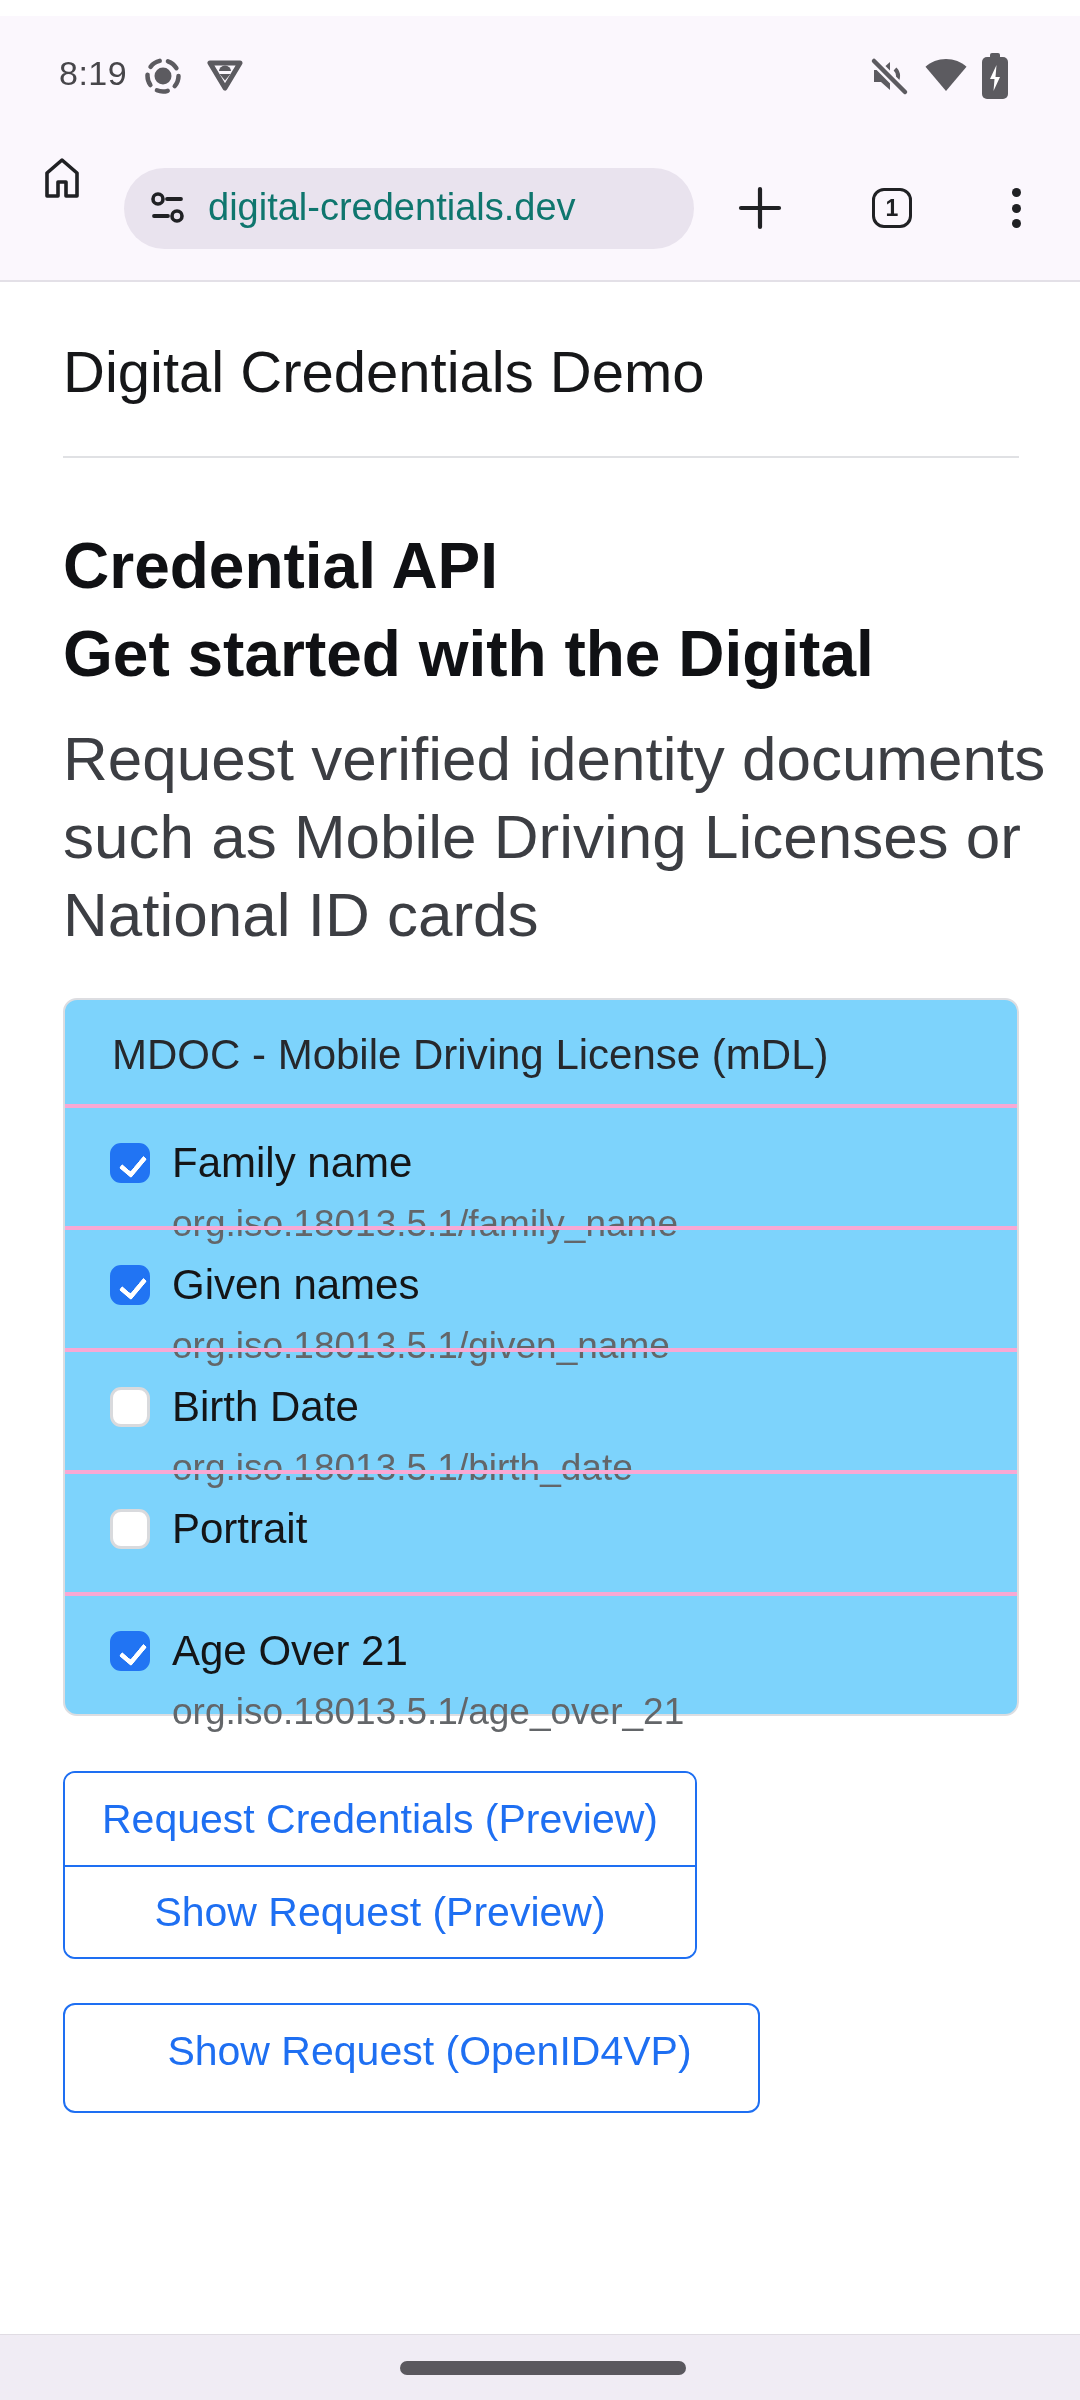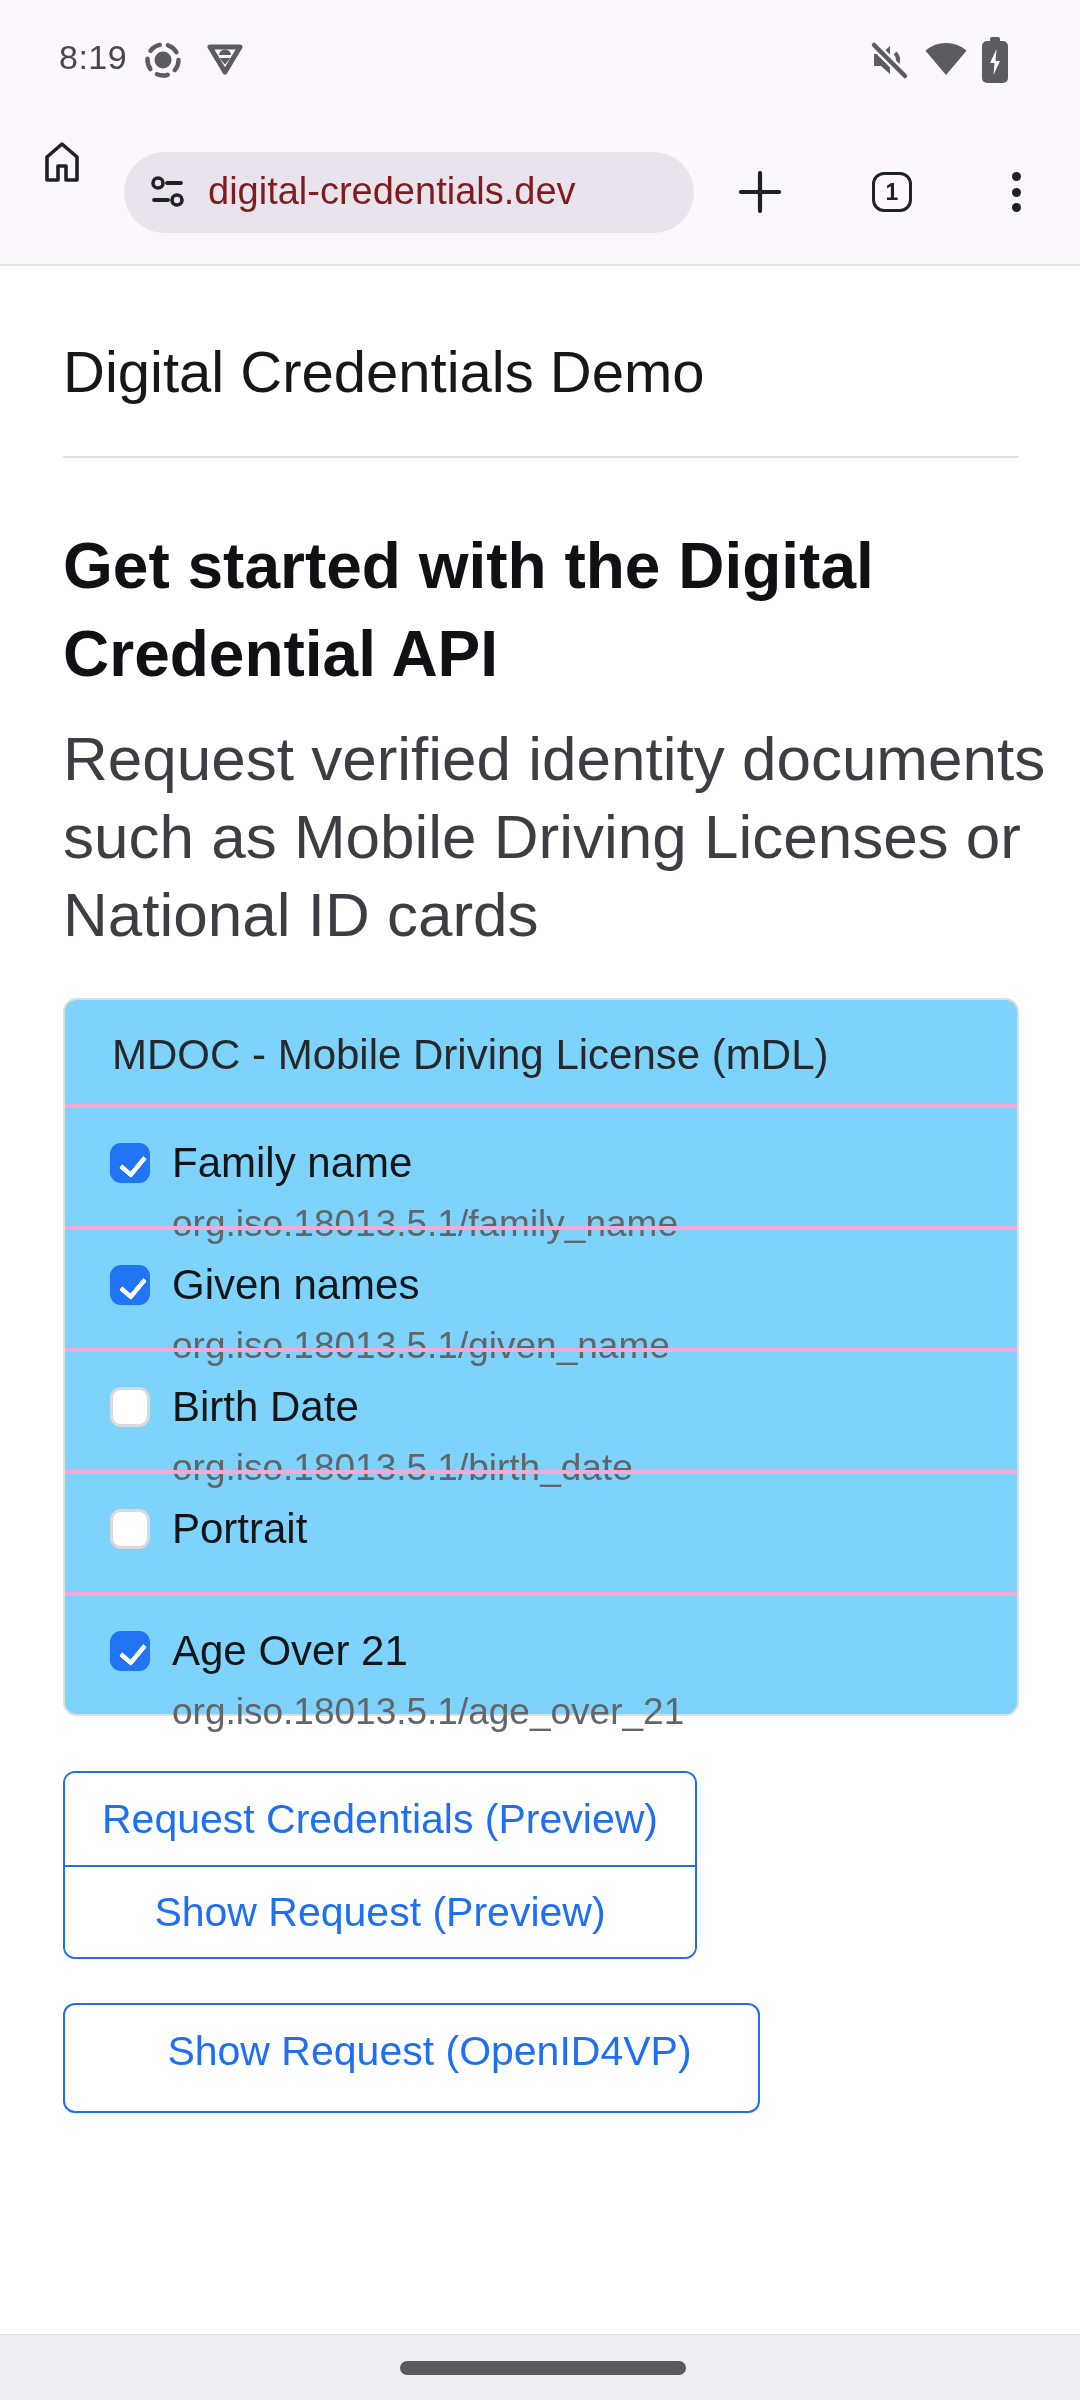--- a/index.html
+++ b/index.html
@@ -17,29 +17,29 @@
     --navbar-bg:#f0ecf4;
     --handle:#5a585e;
   }
   *{margin:0;padding:0;box-sizing:border-box;}
   html,body{width:1080px;height:2400px;}
   body{
     position:relative;overflow:hidden;background:var(--page-bg);
     font-family:"Liberation Sans","DejaVu Sans",sans-serif;color:var(--ink);
   }
   
-  .chrome{position:absolute;top:0;left:0;width:1080px;height:266px;background:var(--chrome-bg);border-bottom:2px solid var(--chrome-divider);z-index:5;}
+  .chrome{position:absolute;top:16px;left:0;width:1080px;height:266px;background:var(--chrome-bg);border-bottom:2px solid var(--chrome-divider);z-index:5;}
   .statusbar{position:absolute;top:0;left:0;right:0;height:110px;}
   .status-time{position:absolute;left:59px;top:38px;font-size:34px;font-weight:500;color:#47464a;letter-spacing:.5px;}
   .sicon{position:absolute;top:37px;}
   .toolbar{position:absolute;top:110px;left:0;right:0;height:156px;}
   .home-btn{position:absolute;left:36px;top:26px;width:52px;height:52px;}
   .omnibox{position:absolute;left:124px;top:42px;width:570px;height:81px;background:var(--pill-bg);border-radius:41px;}
   .tune{position:absolute;left:26px;top:23px;}
-  .url-text{position:absolute;left:84px;top:18px;font-size:38px;color:#7f1d1d;}
+  .url-text{position:absolute;left:84px;top:18px;font-size:38px;color:#0f766e;}
   .plus-btn{position:absolute;left:738px;top:60px;width:44px;height:44px;}
   .tab-btn{position:absolute;left:872px;top:62px;width:40px;height:40px;border:3.5px solid #202124;border-radius:12px;display:flex;align-items:center;justify-content:center;}
   .tab-count{font-size:23px;font-weight:700;color:#202124;}
   .kebab{position:absolute;left:1006px;top:60px;width:20px;height:44px;display:flex;flex-direction:column;align-items:center;justify-content:space-between;padding:2px 0;}
   .kebab i{width:9px;height:9px;border-radius:50%;background:#202124;}
   
   .content{position:absolute;top:266px;left:0;width:1080px;}
   .inner{padding:0 61px 0 63px;}
   .site-title{margin-top:76px;font-size:58px;line-height:60px;color:#161719;}
   .rule{margin-top:54px;height:2px;background:var(--divider);}
@@ -150,22 +150,22 @@
       </span>
   </div>
 </div>
 
 <div class="content">
   <div class="inner">
     <div class="site-title">Digital Credentials Demo</div>
     <div class="rule"></div>
 
     <div class="headline">
+      <div>Credential API</div>
       <div>Get started with the Digital</div>
-      <div>Credential API</div>
     </div>
 
     <div class="subtitle">
       <div>Request verified identity documents</div>
       <div>such as Mobile Driving Licenses or</div>
       <div>National ID cards</div>
     </div>
 
     <div class="card">
       <div class="card-header">

